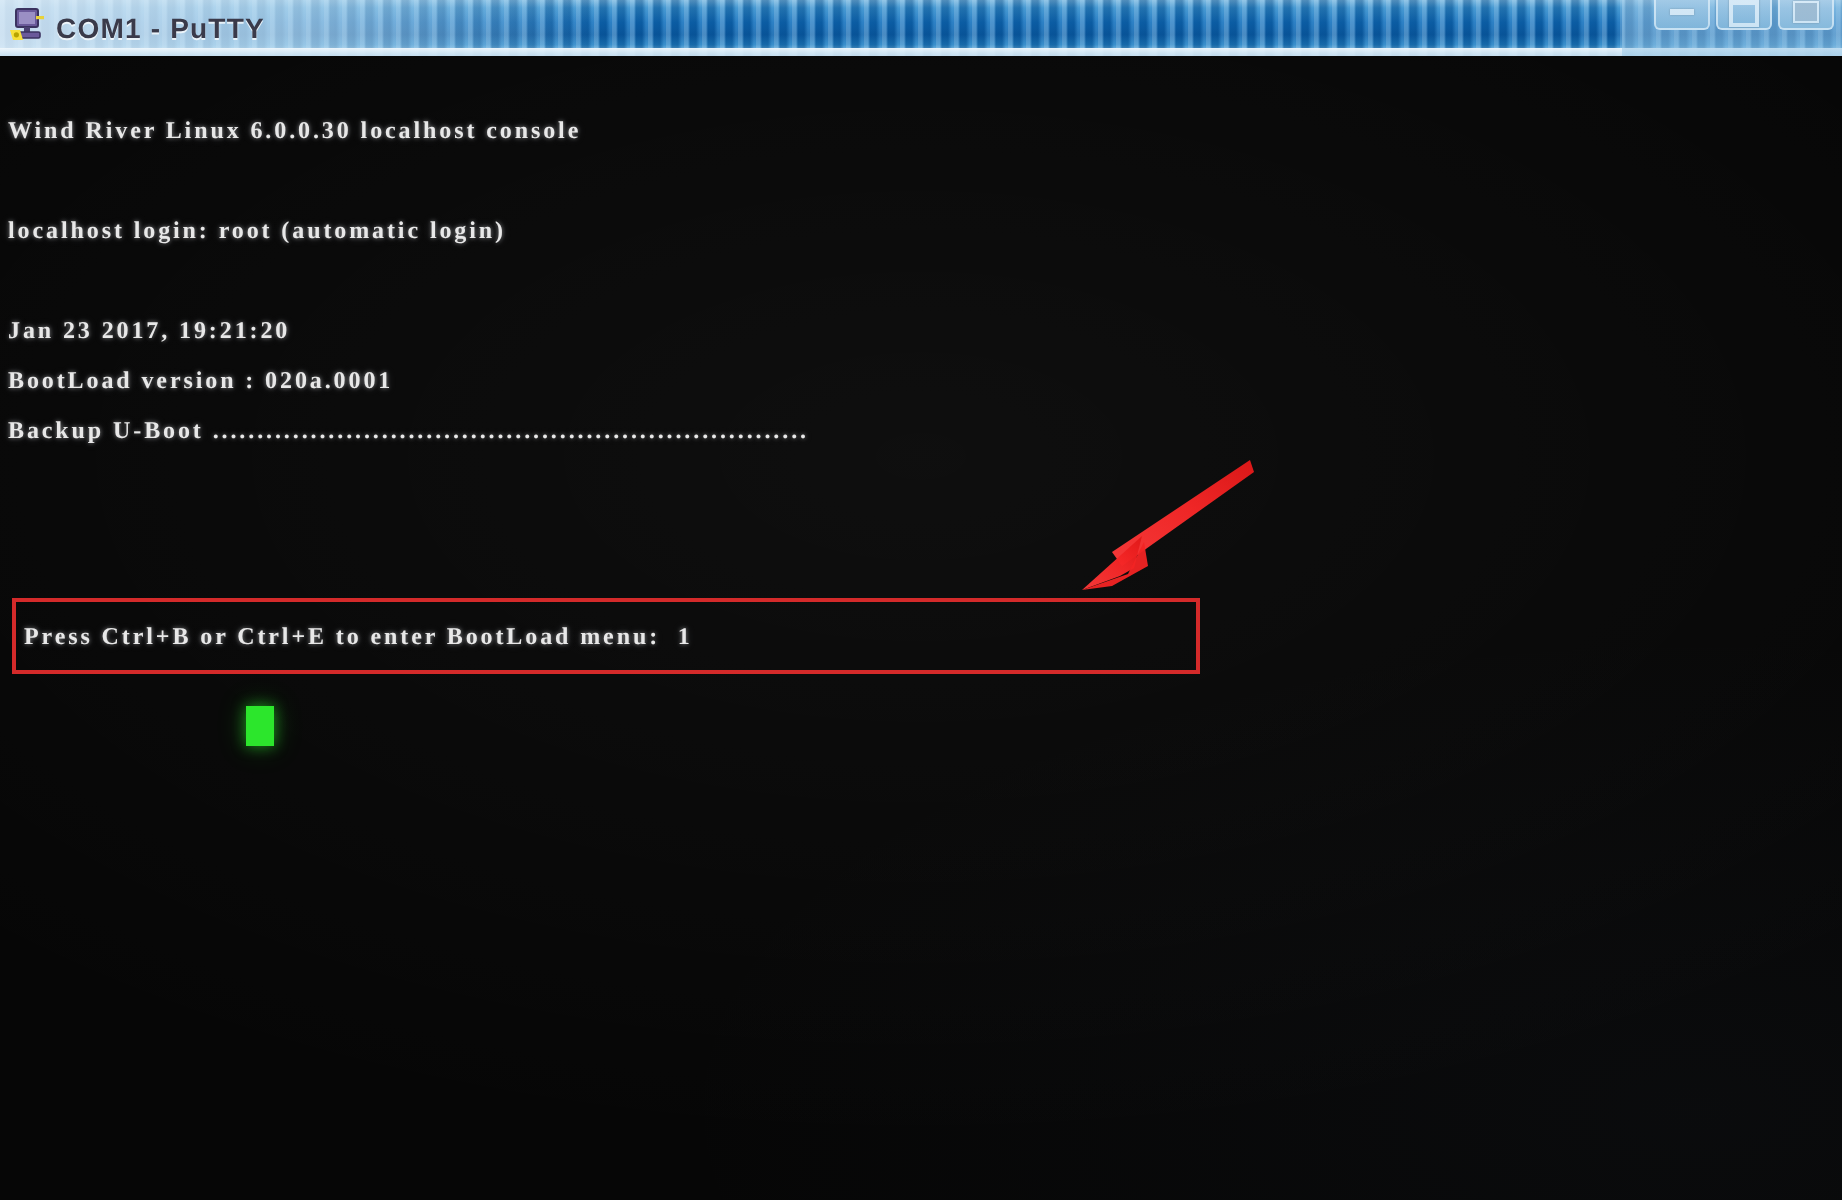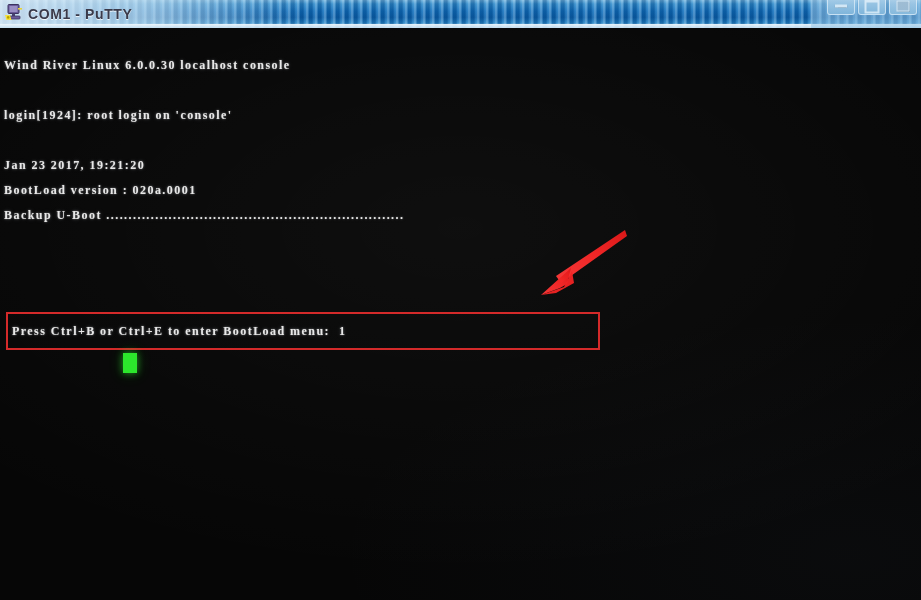--- a/index.html
+++ b/index.html
@@ -204,21 +204,20 @@
   
   #boxed-row-wrap {
     position: absolute;
     left: 6px;
     top: 271px;
     width: 594px;
     height: 38px;
     border: 2px solid #d42a2a;
     box-sizing: border-box;
     z-index: 3;
-    margin-top: 13px;
   }
   #boxed-row-wrap .trow {
     height: 34px;
     line-height: 34px;
     padding-left: 4px;
   }
 
   #cursor-block {
     position: absolute;
     left: 123px;
@@ -275,21 +274,21 @@
     <div id="controls-haze"></div>
   </div>
 
   <div id="terminal">
     <div id="terminal-vignette"></div>
 
     <div id="term-text">
       <div class="trow blank"></div>
       <div class="trow">Wind River Linux 6.0.0.30 localhost console</div>
       <div class="trow blank"></div>
-      <div class="trow">login[1924]: root login on 'console'</div>
+      <div class="trow">localhost login: root (automatic login)</div>
       <div class="trow blank"></div>
       <div class="trow">Jan 23 2017, 19:21:20</div>
       <div class="trow">BootLoad version : 020a.0001</div>
       <div class="trow dots">Backup U-Boot ...................................................................</div>
       <div class="trow blank"></div>
       <div class="trow blank"></div>
     </div>
 
     <div id="boxed-row-wrap">
       <div class="trow">Press Ctrl+B or Ctrl+E to enter BootLoad menu:  1</div>

